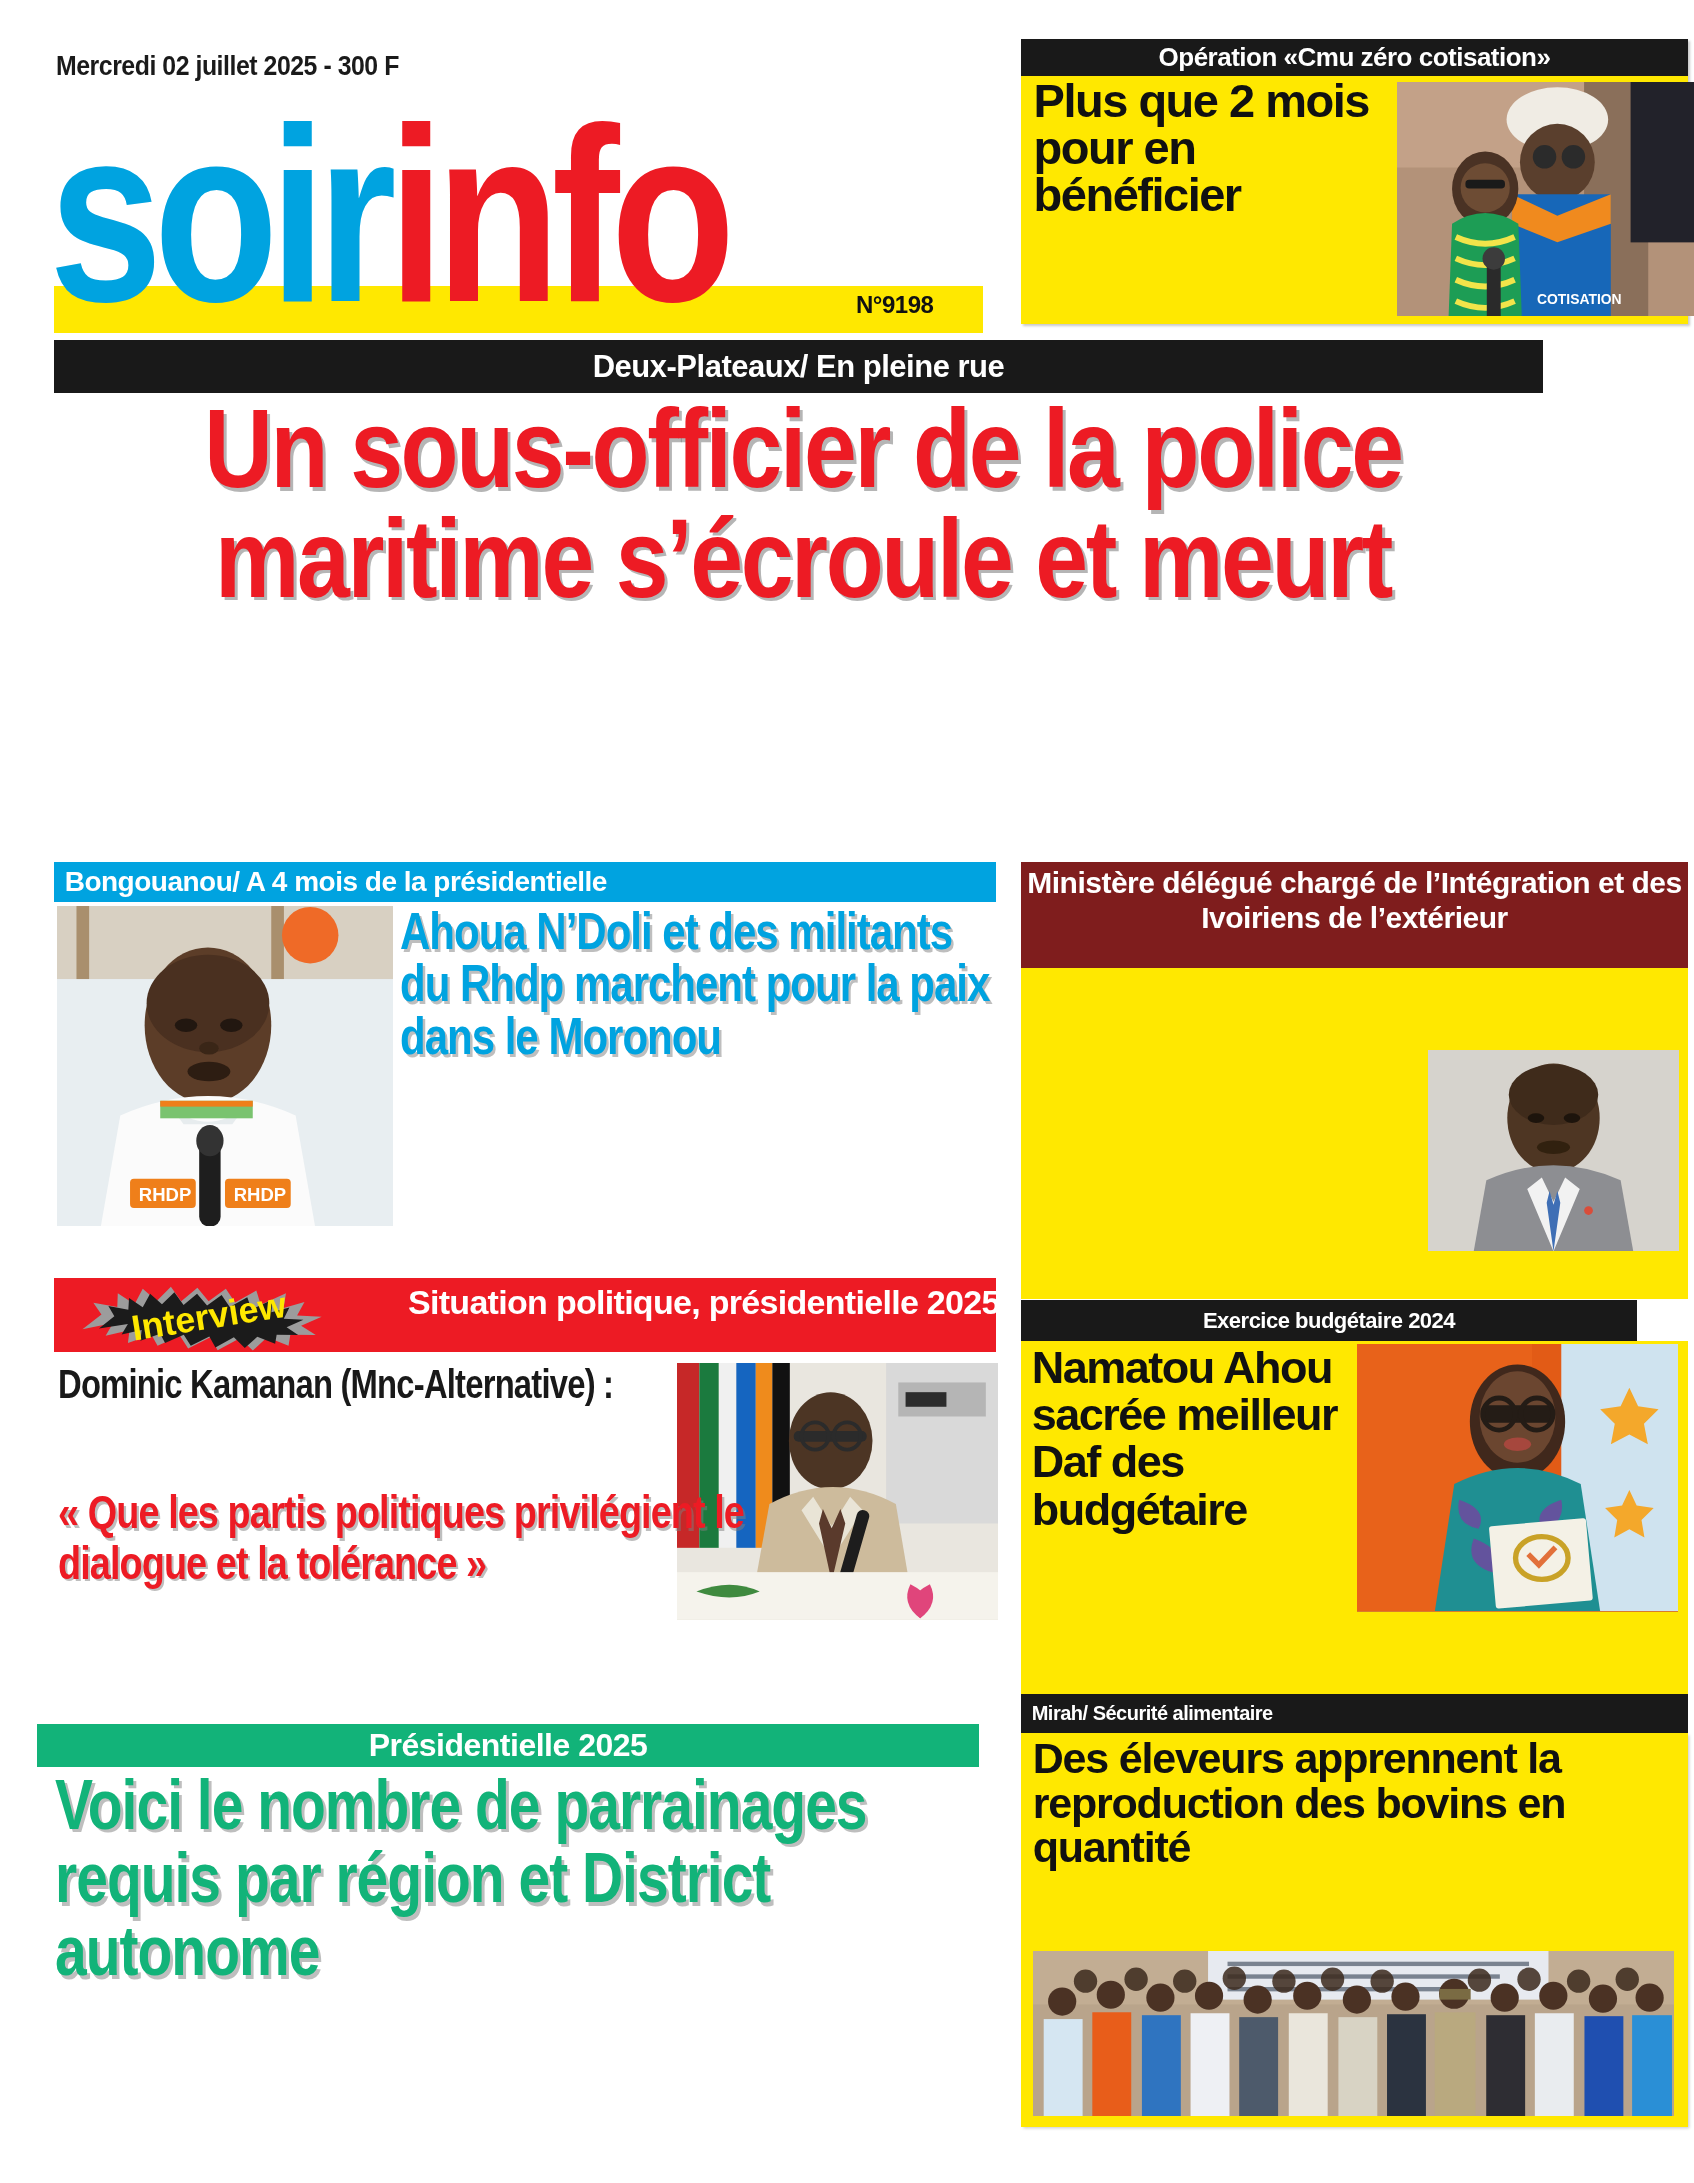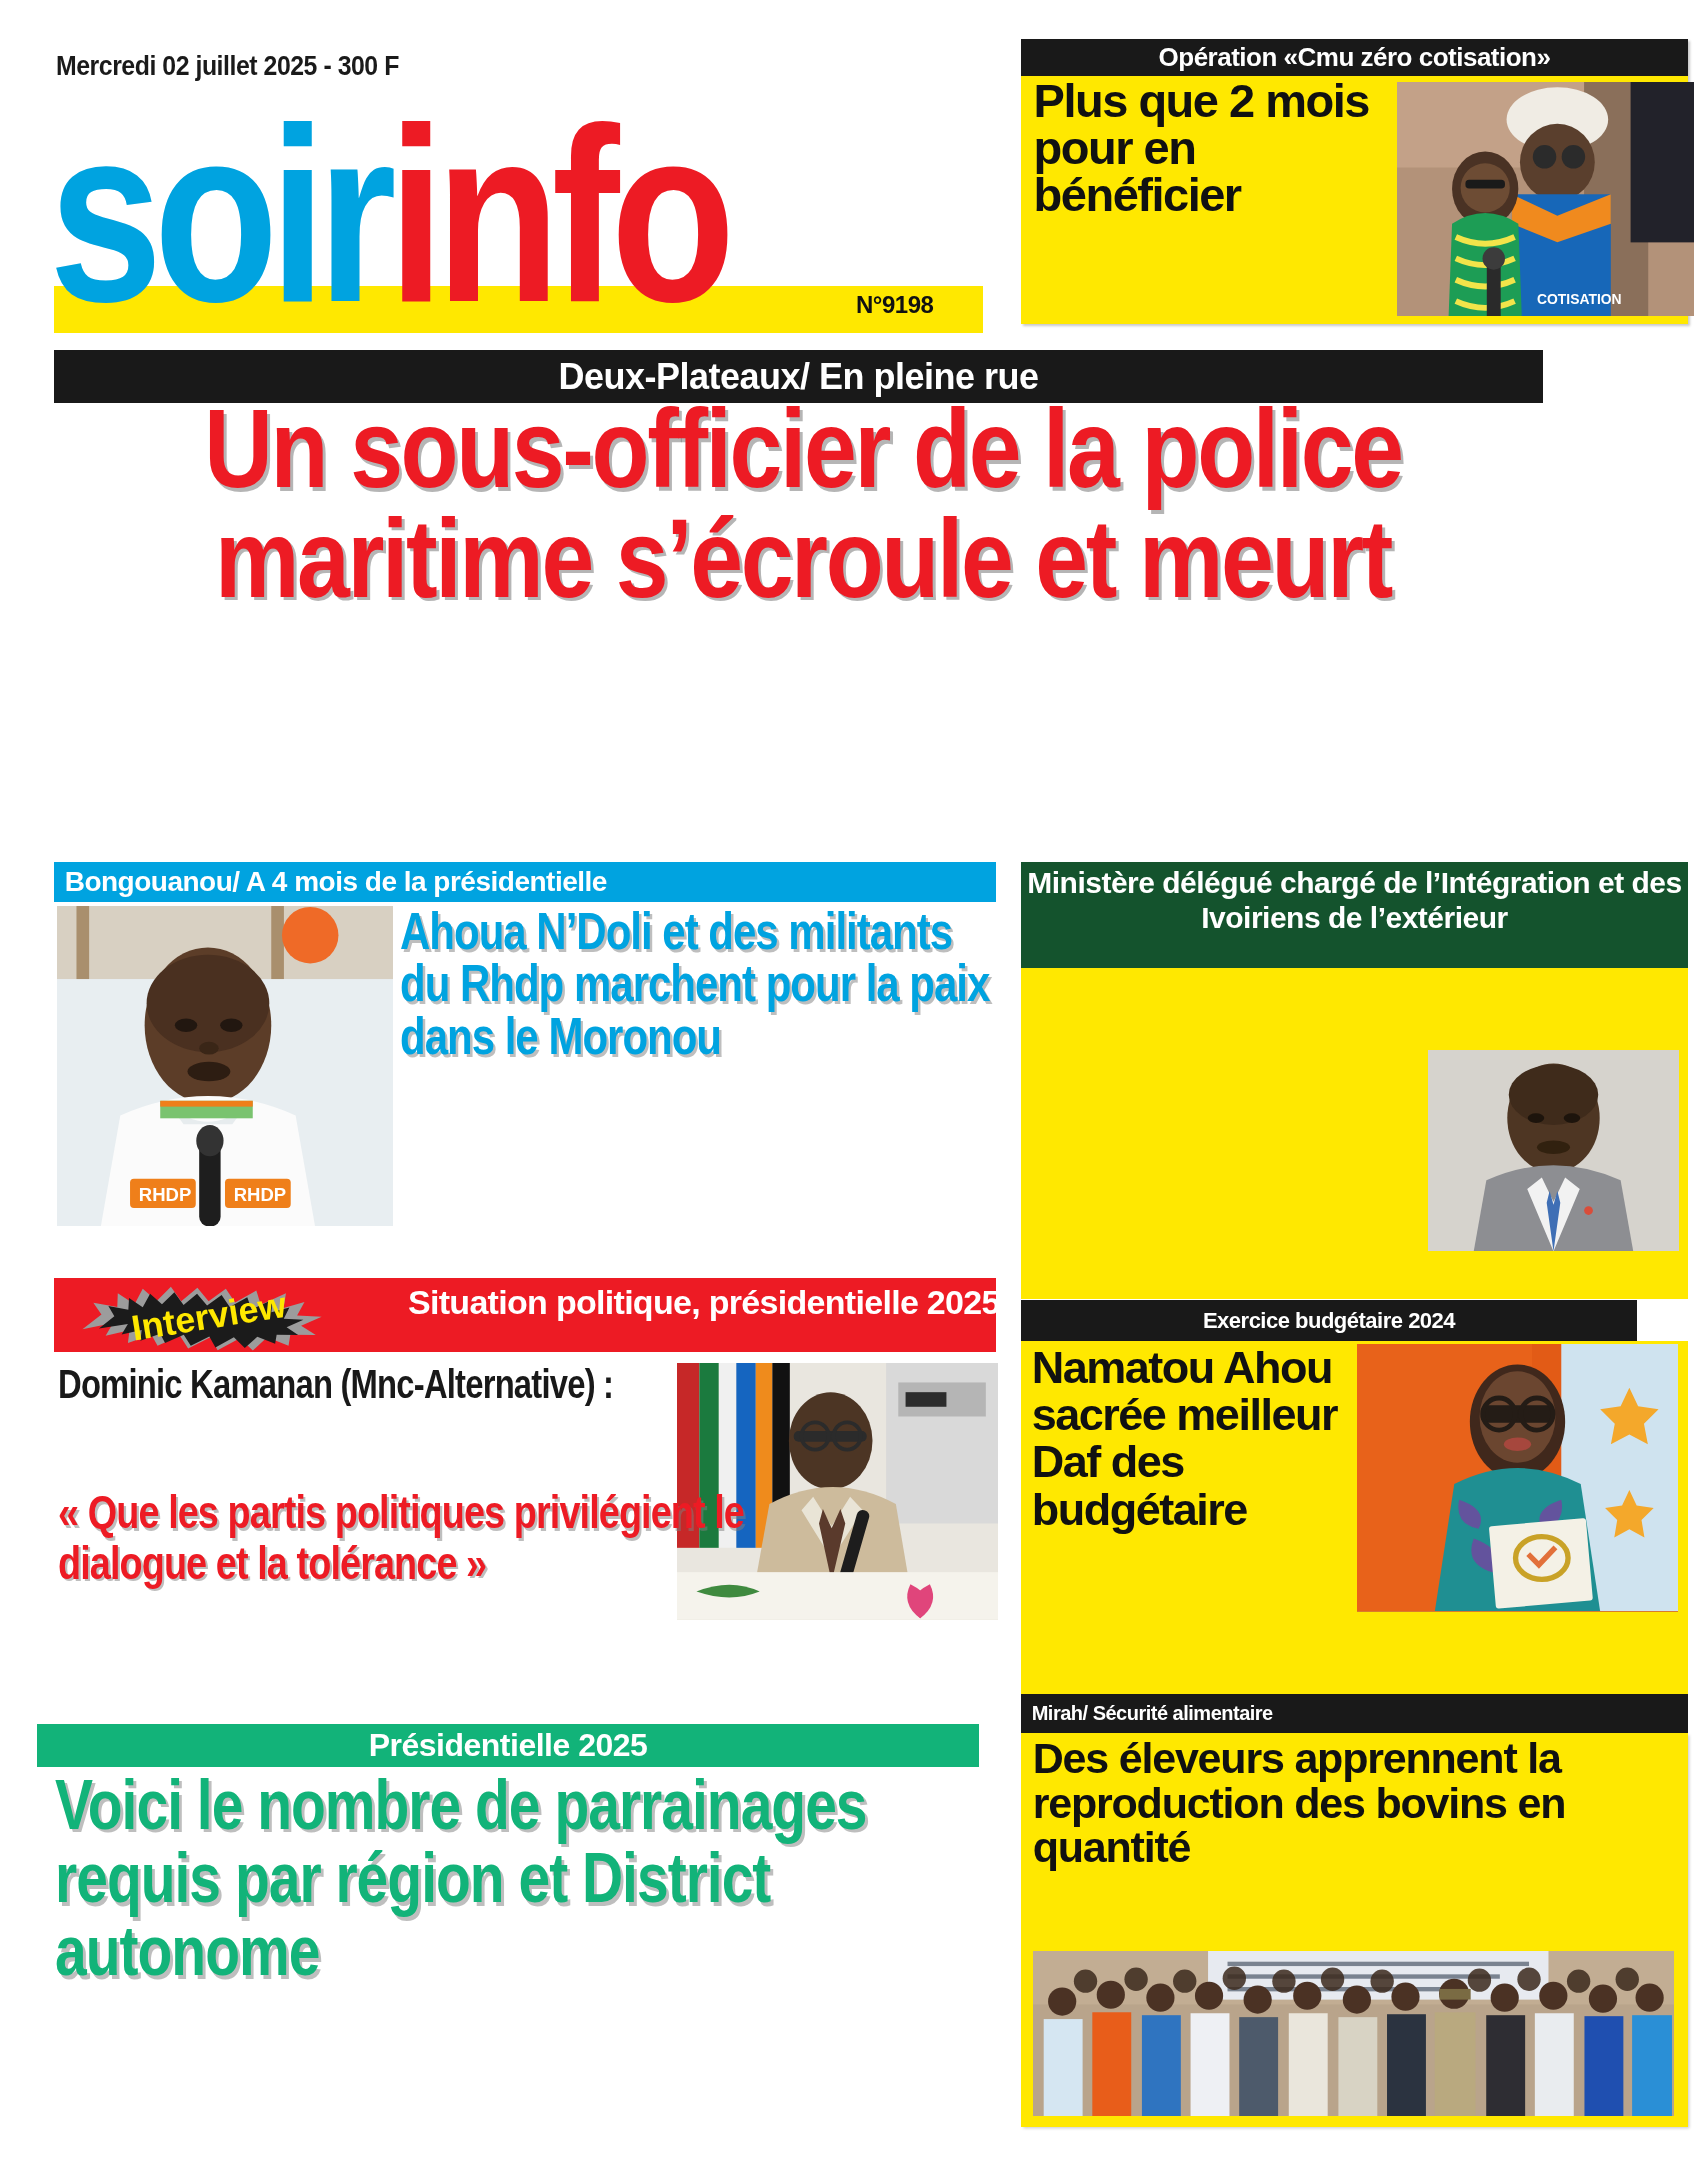--- a/index.html
+++ b/index.html
@@ -47,22 +47,22 @@
     letter-spacing:-1.5px;
   }
   #cmu-photo{
     position:absolute;left:376px;top:43px;width:309px;height:234px;
     overflow:hidden;background:#fca5a5;
   }
 
   
   #lead-kicker{
     left:54px;top:340px;width:1489px;height:53px;background:#191919;
-    color:#fff;font-size:36px;font-weight:bold;line-height:53px;text-align:center;
-    letter-spacing:-0.5px;white-space:nowrap;margin-top:10px;
+    color:#fff;font-size:31px;font-weight:bold;line-height:53px;text-align:center;
+    letter-spacing:-0.5px;white-space:nowrap;
   }
   #lead-head{
     left:54px;top:394px;width:1498px;
     font-size:95px;font-weight:bold;color:#ED1B24;line-height:.98;
     letter-spacing:-2.4px;text-align:center;
     text-shadow:2.9px 2.9px 0 rgba(120,120,120,.55);
     transform:scaleY(1.18);transform-origin:center top;
   }
 
   .bar-blue{background:#00A3E0;}
@@ -123,21 +123,21 @@
   #pres-title{
     left:55px;top:1769px;width:953px;
     font-size:57px;font-weight:bold;color:#12B379;line-height:1.05;
     letter-spacing:-1px;
     text-shadow:2.9px 2.9px 0 rgba(125,125,125,.5);
     transform:scaleY(1.22);transform-origin:left top;
   }
 
   
   #amb-kicker{
-    left:1021px;top:862px;width:667px;height:106px;background:#14532d;
+    left:1021px;top:862px;width:667px;height:106px;background:#7f1d1d;
     color:#fff;font-size:30px;font-weight:bold;line-height:1.18;text-align:center;
     letter-spacing:-0.5px;padding-top:2.9px;box-sizing:border-box;
   }
   #amb-body{left:1021px;top:968px;width:667px;height:331px;background:#FFE800;}
   #amb-title{
     position:absolute;left:10.7px;top:4.9px;width:413px;
     font-size:45px;font-weight:bold;color:#111;line-height:1.03;letter-spacing:-1.5px;
   }
   #amb-photo{
     position:absolute;left:407px;top:82px;width:251px;height:201px;

